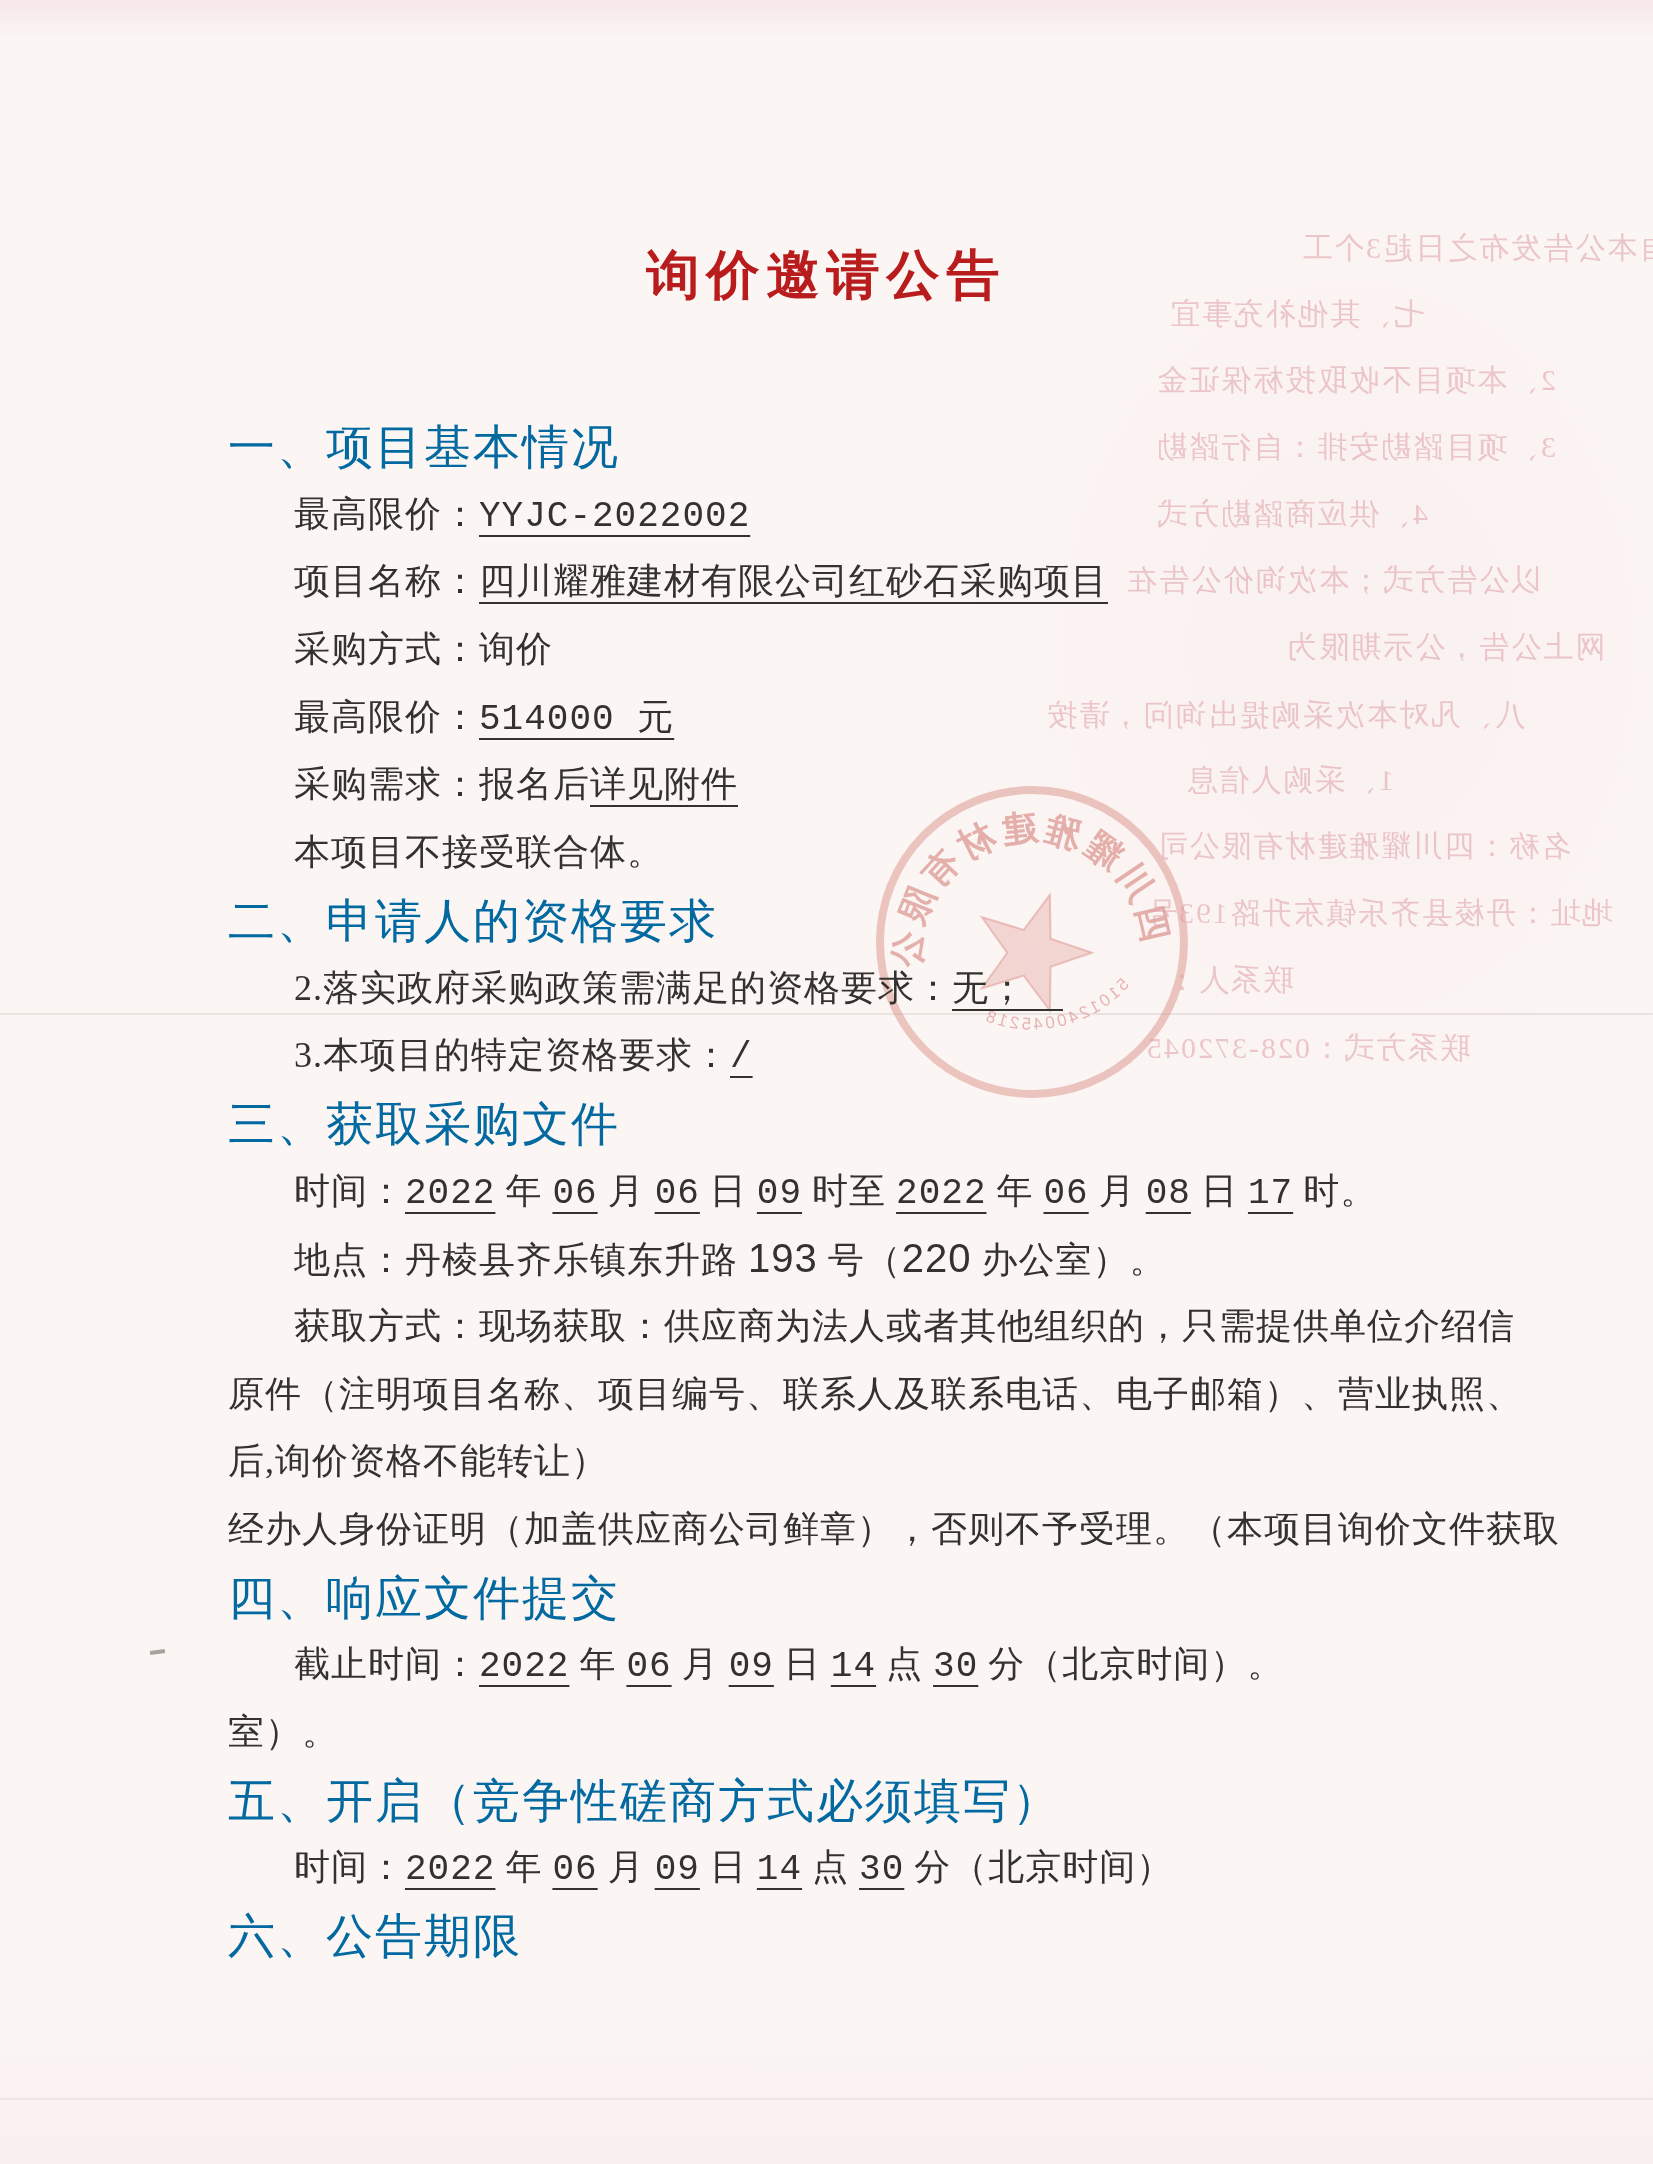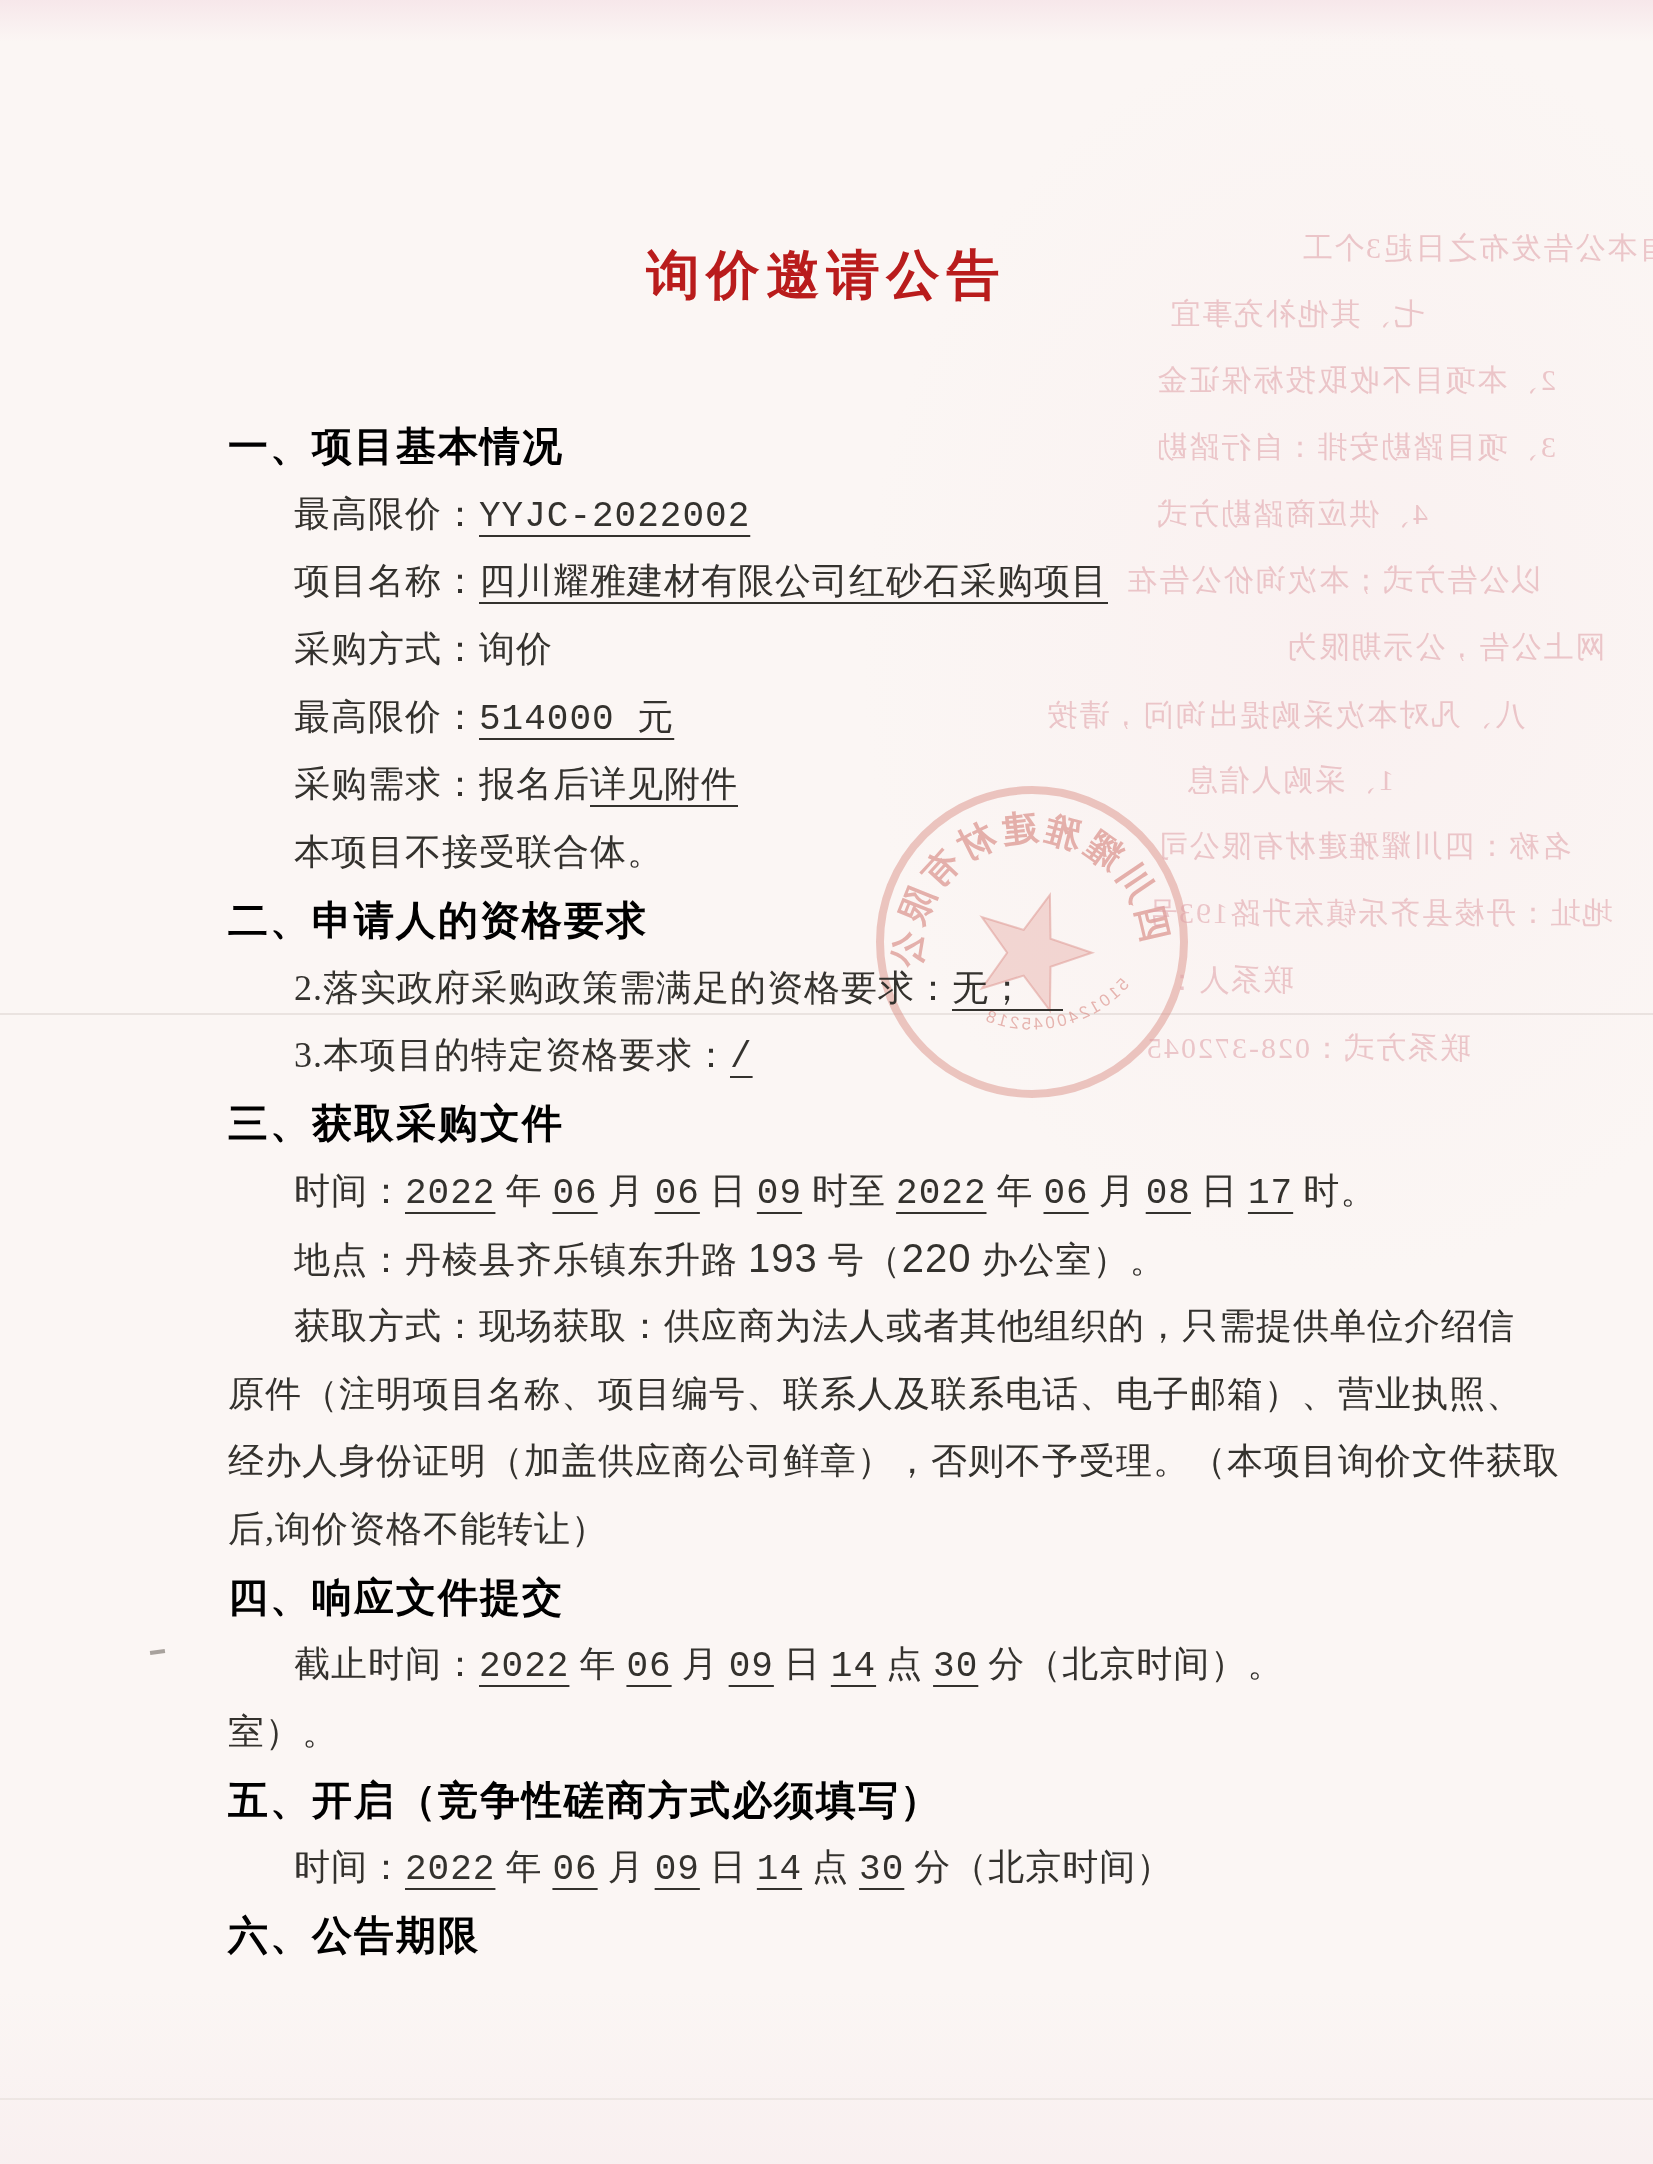--- a/index.html
+++ b/index.html
@@ -22,21 +22,21 @@
   
   .title{
     position:absolute;top:240px;left:0;width:100%;height:80px;z-index:2;
     text-align:center;font-weight:bold;font-size:53px;letter-spacing:7px;
     color:#b91c1c;font-family:"Liberation Serif","DejaVu Serif",serif;
   }
   .content{position:absolute;left:228px;top:413px;width:1340px;z-index:2;}
   .row{height:67.7px;line-height:67.7px;white-space:nowrap;color:#34322e;}
   .row.h{
     font-family:"Liberation Sans","DejaVu Sans",sans-serif;
-    font-weight:bold;font-size:40px;color:#000000;letter-spacing:2px;
+    font-weight:normal;font-size:47px;color:#0369a1;letter-spacing:2px;
   }
   .row.b{font-size:36px;letter-spacing:1px;}
   .row .ind{display:inline-block;width:66px;}
   .u{text-decoration:underline;text-underline-offset:9px;text-decoration-thickness:2px;font-family:Liberation Mono, monospace;}
   .num{font-family:"Liberation Sans","DejaVu Sans",sans-serif;font-weight:normal;font-size:40px;}
 
   
   .bleed{
     position:absolute;z-index:1;white-space:nowrap;
     font-size:30px;letter-spacing:2px;color:#dfa0a7;opacity:.55;
@@ -96,21 +96,21 @@
     <div class="row b"><span class="ind"></span><span>采购需求：报名后</span><span class="u">详见附件</span></div>
     <div class="row b"><span class="ind"></span><span>本项目不接受联合体。</span></div>
     <div class="row h"><span>二、申请人的资格要求</span></div>
     <div class="row b"><span class="ind"></span><span>2.落实政府采购政策需满足的资格要求：</span><span class="u">无；　</span></div>
     <div class="row b"><span class="ind"></span><span>3.本项目的特定资格要求：</span><span class="u">/</span></div>
     <div class="row h"><span>三、获取采购文件</span></div>
     <div class="row b"><span class="ind"></span><span>时间：</span><span class="u">2022</span><span> 年 </span><span class="u">06</span><span> 月 </span><span class="u">06</span><span> 日 </span><span class="u">09</span><span> 时至 </span><span class="u">2022</span><span> 年 </span><span class="u">06</span><span> 月 </span><span class="u">08</span><span> 日 </span><span class="u">17</span><span> 时。</span></div>
     <div class="row b"><span class="ind"></span><span>地点：丹棱县齐乐镇东升路 </span><span class="num">193</span><span> 号（</span><span class="num">220</span><span> 办公室）。</span></div>
     <div class="row b"><span class="ind"></span><span>获取方式：现场获取：供应商为法人或者其他组织的，只需提供单位介绍信</span></div>
     <div class="row b"><span>原件（注明项目名称、项目编号、联系人及联系电话、电子邮箱）、营业执照、</span></div>
+    <div class="row b"><span>后,询价资格不能转让）</span></div>
     <div class="row b"><span>经办人身份证明（加盖供应商公司鲜章），否则不予受理。（本项目询价文件获取</span></div>
-    <div class="row b"><span>后,询价资格不能转让）</span></div>
     <div class="row h"><span>四、响应文件提交</span></div>
     <div class="row b"><span class="ind"></span><span>截止时间：</span><span class="u">2022</span><span> 年 </span><span class="u">06</span><span> 月 </span><span class="u">09</span><span> 日 </span><span class="u">14</span><span> 点 </span><span class="u">30</span><span> 分（北京时间）。</span></div>
     <div class="row b"><span>室）。</span></div>
     <div class="row h"><span>五、开启（竞争性磋商方式必须填写）</span></div>
     <div class="row b"><span class="ind"></span><span>时间：</span><span class="u">2022</span><span> 年 </span><span class="u">06</span><span> 月 </span><span class="u">09</span><span> 日 </span><span class="u">14</span><span> 点 </span><span class="u">30</span><span> 分（北京时间）</span></div>
     <div class="row h"><span>六、公告期限</span></div>
   </div>
 
 </body></html>

